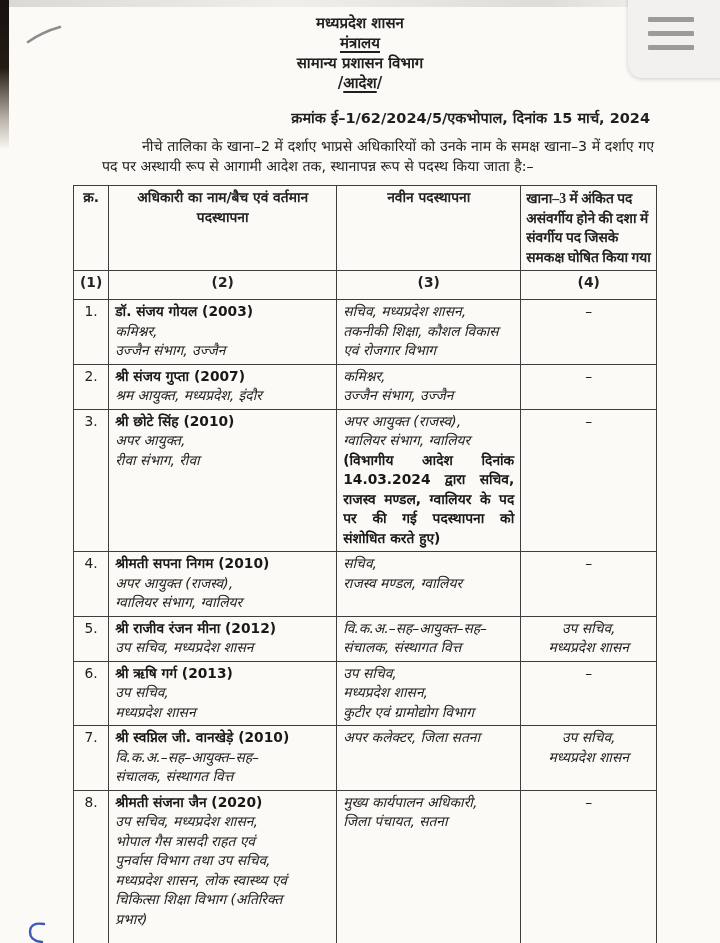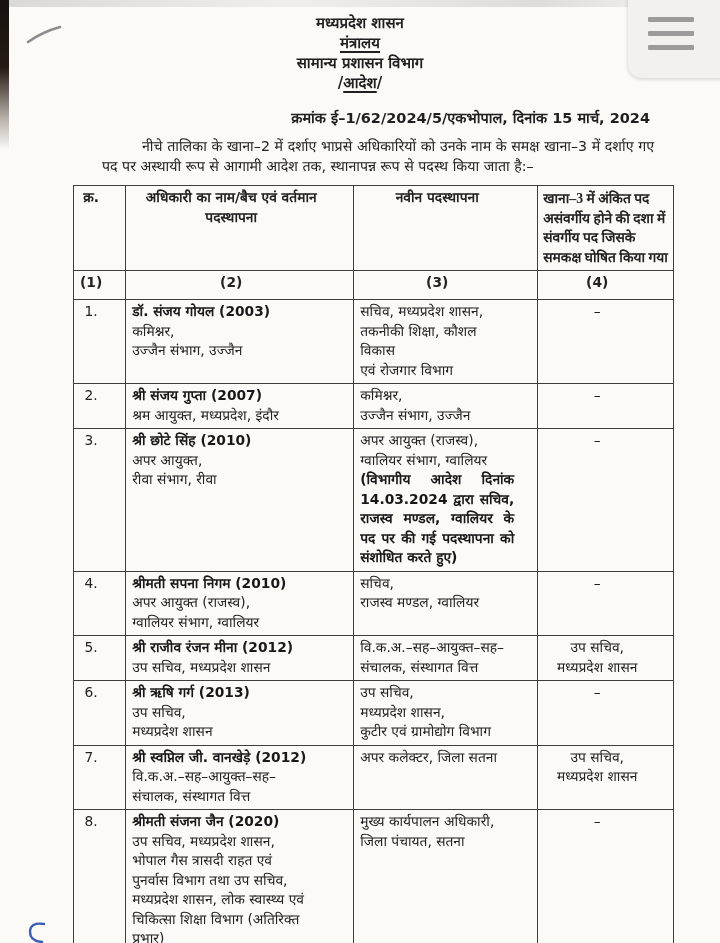--- a/index.html
+++ b/index.html
@@ -33,28 +33,28 @@
 
   .ref-line{display:flex;justify-content:flex-end;align-items:baseline;
     padding:14px 70px 0 84px;font-weight:700;font-size:14.5px;color:#1f1f1f;}
 
   .intro{padding:9px 66px 0 62px;font-size:14.2px;line-height:20px;text-align:justify;
     text-indent:40px;color:#222;margin-left:40px;}
 
   
   table.order{border-collapse:collapse;margin:9px 0 0 73px;table-layout:fixed;
     font-size:13.8px;line-height:19.5px;color:#222;}
-  table.order td{border:1.5px solid #3e3e3e;vertical-align:top;padding:2px 23px 3px 6px;overflow:hidden;}
+  table.order td{border:1.5px solid #3e3e3e;vertical-align:top;padding:2px 6px 3px 6px;overflow:hidden;}
   col.c1{width:34px}col.c2{width:228px}col.c3{width:184px}col.c4{width:136px}
   .hdr td{font-weight:700;text-align:center;padding-top:3px;}
   .hdr td.hd4{text-align:left;padding:3px 5px;font-family:Liberation Serif, serif;}
   .numrow td{text-align:center;height:23px;padding:1px 0;font-weight:600;}
   td.sn{text-align:center;padding-left:2px;padding-right:2px;}
   .name{font-weight:700;color:#181818;}
-  .pre{white-space:pre-line;}
+  .pre{white-space:pre-line;font-style:italic;}
   td.eq{text-align:center;}
   .note{font-weight:700;color:#181818;text-align:justify;}
   tr.r-hdr{height:84px}
   tr.r1{height:60px}tr.r2{height:39px}tr.r3{height:139px}tr.r4{height:59px}
   tr.r5{height:43px}tr.r6{height:62px}tr.r7{height:61px}tr.r8{height:164px}
 </style>
 </head>
 <body>
 
 <div class="page">
@@ -201,21 +201,21 @@
 कुटीर एवं ग्रामोद्योग विभाग</div>
       </td>
       <td class="eq">
         <div class="pre">–</div>
       </td>
     </tr>
 
     <tr class="r7">
       <td class="sn">7.</td>
       <td>
-        <div class="name">श्री स्वप्निल जी. वानखेड़े (2012)</div>
+        <div class="name">श्री स्वप्निल जी. वानखेड़े (2010)</div>
         <div class="pre">वि.क.अ.–सह–आयुक्त–सह–
 संचालक, संस्थागत वित्त</div>
       </td>
       <td>
         <div class="pre">अपर कलेक्टर, जिला सतना</div>
       </td>
       <td class="eq">
         <div class="pre">उप सचिव,
 मध्यप्रदेश शासन</div>
       </td>

